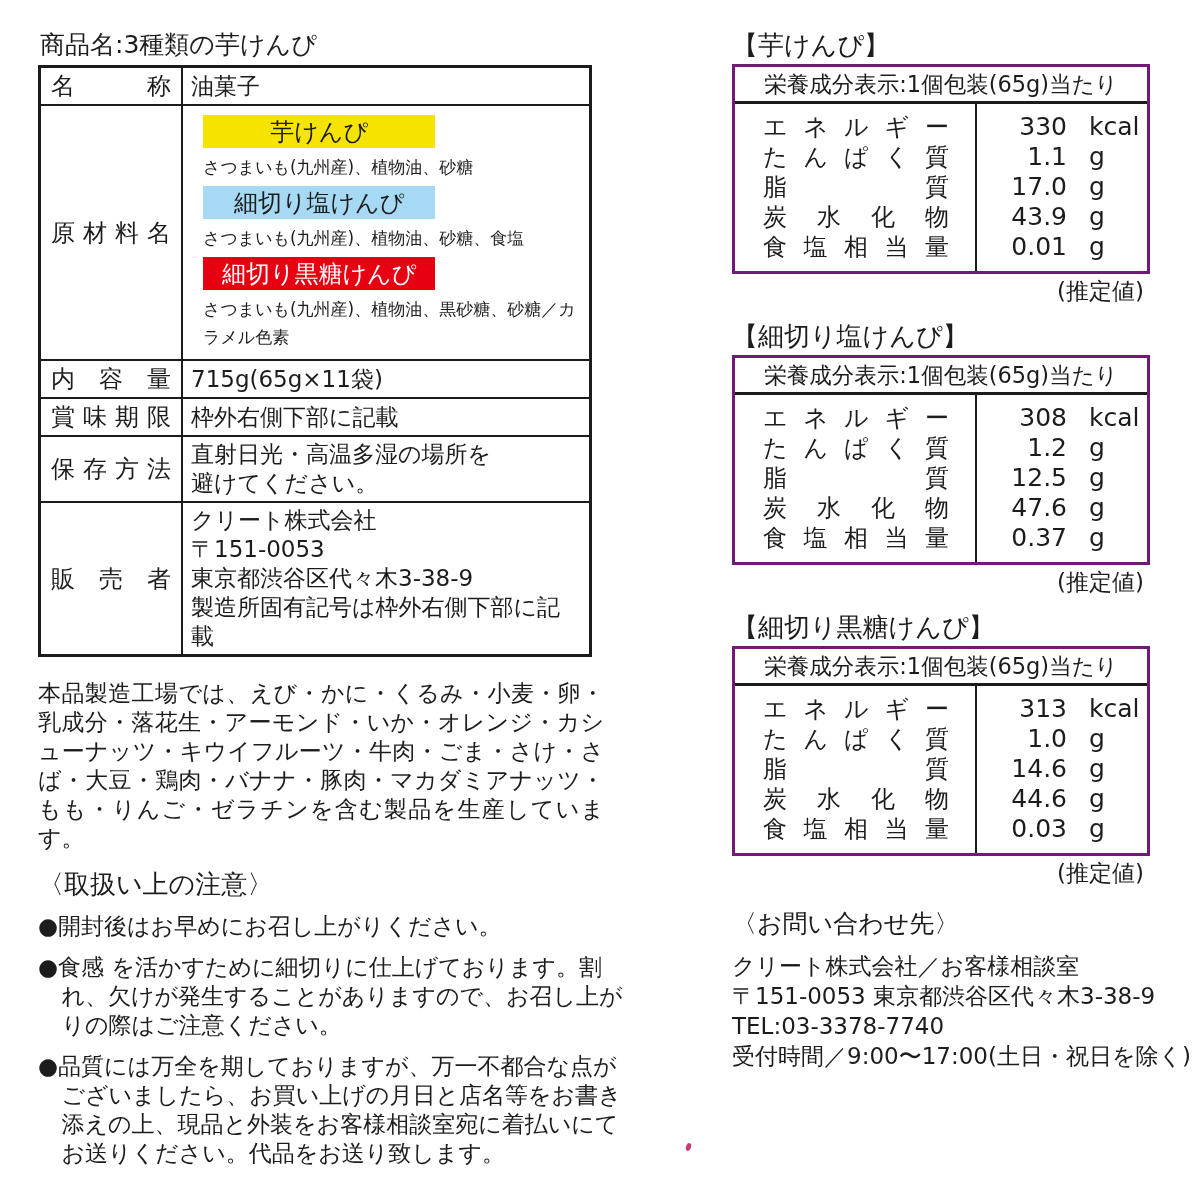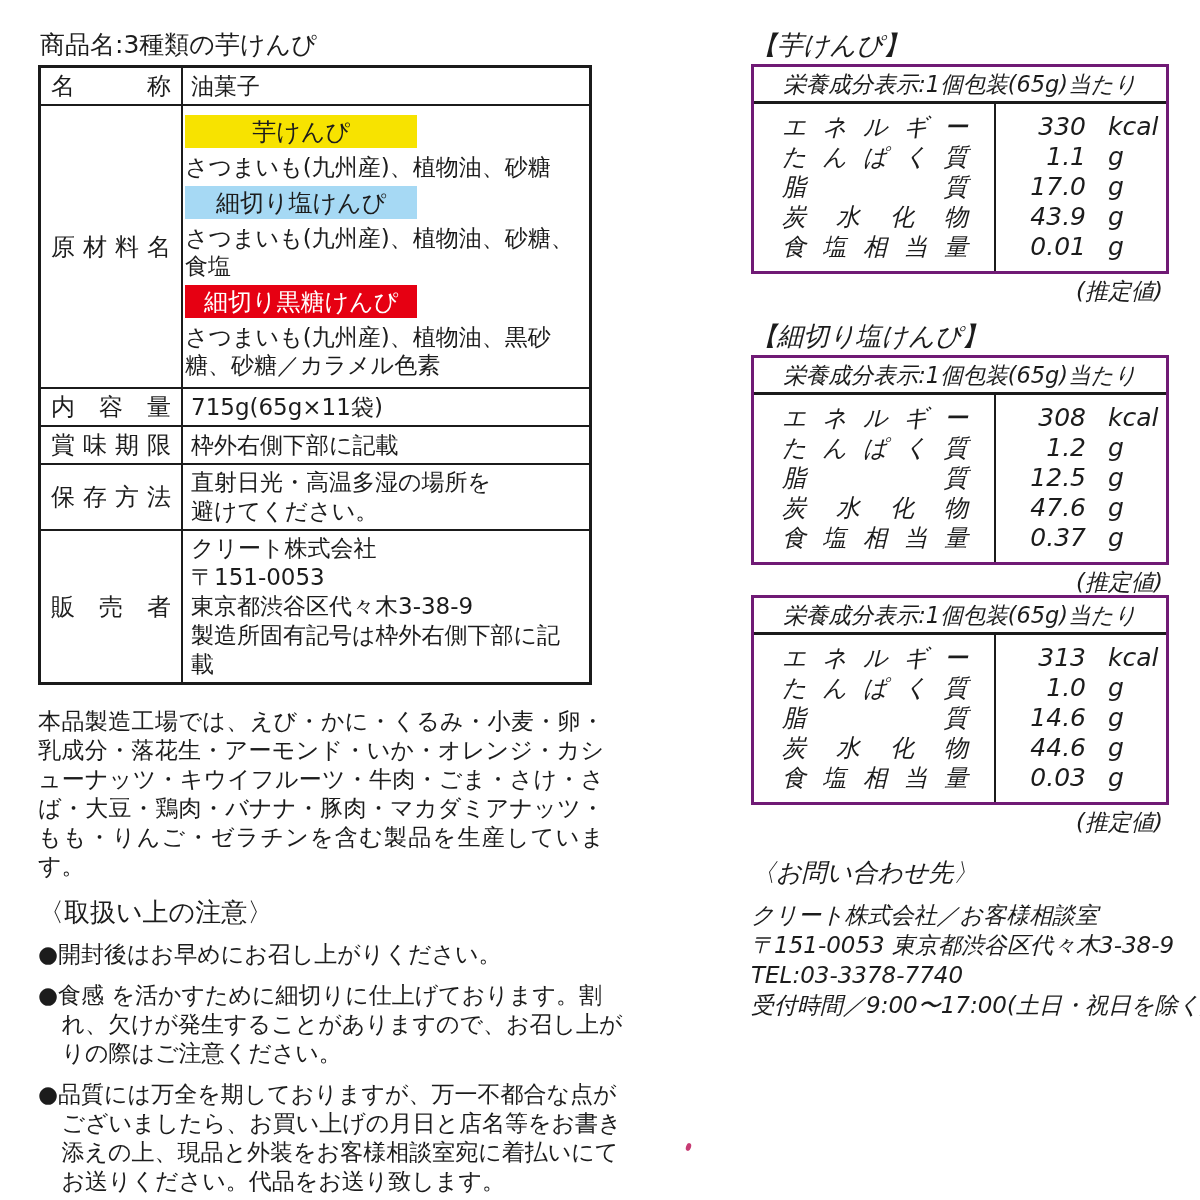--- a/index.html
+++ b/index.html
@@ -18,39 +18,39 @@
   .spec-row:first-child { border-top:none; }
   .spec-label { display:flex; align-items:center; padding:2px 10px; border-right:2px solid #1b1b1b; font-size:24px; }
   .spec-label > span { width:100%; text-align:justify; text-align-last:justify; text-justify:inter-ideograph; }
   .spec-value { padding:3px 8px; font-size:23px; line-height:29px; display:flex; align-items:center; white-space:pre-line; }
   .r-name  { min-height:36px; }
   .r-ing   { min-height:252px; }
   .r-net   { min-height:35px; }
   .r-bbd   { min-height:33px; }
   .r-sto   { min-height:60px; }
   .r-sel   { min-height:116px; }
-  .ing-cell { display:block; padding:4px 8px 6px 2px;border-radius:30px; }
+  .ing-cell { display:block; padding:4px 8px 6px 20px;border-radius:30px; }
   .hl-bar { width:232px; height:33px; display:flex; align-items:center; justify-content:center;
             font-size:24px; margin:5px 0 5px 0; }
   .hl-yellow { background:#f7e300; color:#1c1c1c; }
   .hl-blue   { background:#a6d9f4; color:#1c1c1c; }
   .hl-red    { background:#e60012; color:#ffffff; }
-  .ing-line { font-size:23px; line-height:28px; margin:1px 0 2px 0; }
+  .ing-line { font-size:17px; line-height:28px; margin:1px 0 2px 0; }
 
   .allergen { margin:22px 0 0 0; width:566px; font-size:23px; line-height:29px; text-align:justify; text-justify:inter-ideograph; }
 
   .handling-title { margin:15px 0 0 0; font-size:26px; line-height:32px; }
   .bullet { margin:12px 0 0 0; width:568px; font-size:23px; line-height:29px;
             padding-left:1.02em; text-indent:-1.02em; }
 
   .speck { position:absolute; left:686px; top:1143px; width:5px; height:8px;
            background:#c73c74; border-radius:50%; transform:rotate(18deg); }
 
   
-  .right-col { position:absolute; left:751px; top:30px; width:430px;font-style:italic; }
+  .right-col { position:absolute; left:732px; top:30px; width:430px; }
   .nt-title { font-size:26px; line-height:31px; margin:0 0 3px 0; }
   .nt-title.gap { margin-top:17px; }
   .ntable { border:3px solid #701a75; width:412px; }
   .nt-header { font-size:22.5px; line-height:30px; text-align:center; padding:2px 2px; border-bottom:3px solid #1b1b1b; white-space:nowrap; }
   .nt-body { display:flex; }
   .nt-labels { width:240px; box-sizing:border-box; padding:8px 26px 9px 28px; }
   .nt-labels > div { font-size:24px; line-height:30px; text-align:justify; text-align-last:justify; text-justify:inter-ideograph; }
   .nt-values { flex:1; border-left:2.5px solid #1b1b1b; padding:8px 6px 9px 4px; }
   .vrow { display:flex; font-size:25px; line-height:30px; }
   .vnum { width:86px; text-align:right; }
@@ -202,20 +202,21 @@
             </div>
           <div class="vrow">
               <span class="vnum">0.37</span>
               <span class="vunit">g</span>
             </div>
         </div>
       </div>
     </div>
     <div class="nt-foot">(推定値)</div>
 
+    <div class="nt-title gap">【細切り黒糖けんぴ】</div>
     <div class="ntable">
       <div class="nt-header">栄養成分表示:1個包装(65g)当たり</div>
       <div class="nt-body">
         <div class="nt-labels">
           <div>エネルギー</div>
           <div>たんぱく質</div>
           <div>脂質</div>
           <div>炭水化物</div>
           <div>食塩相当量</div>
         </div>

